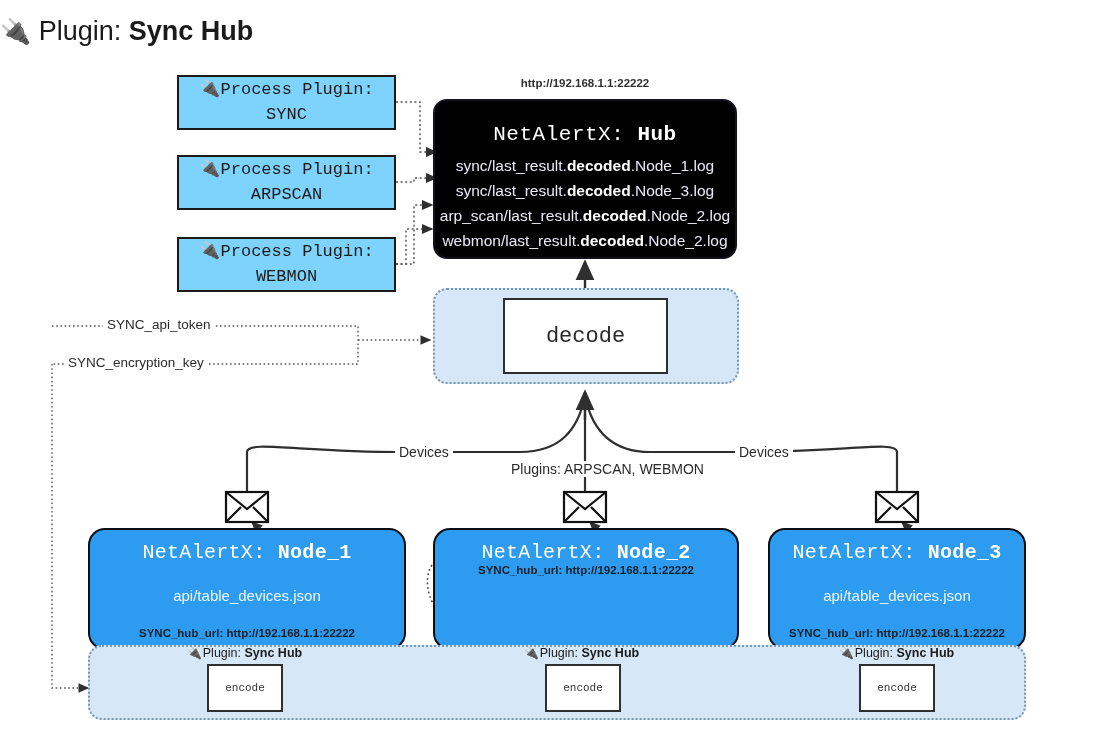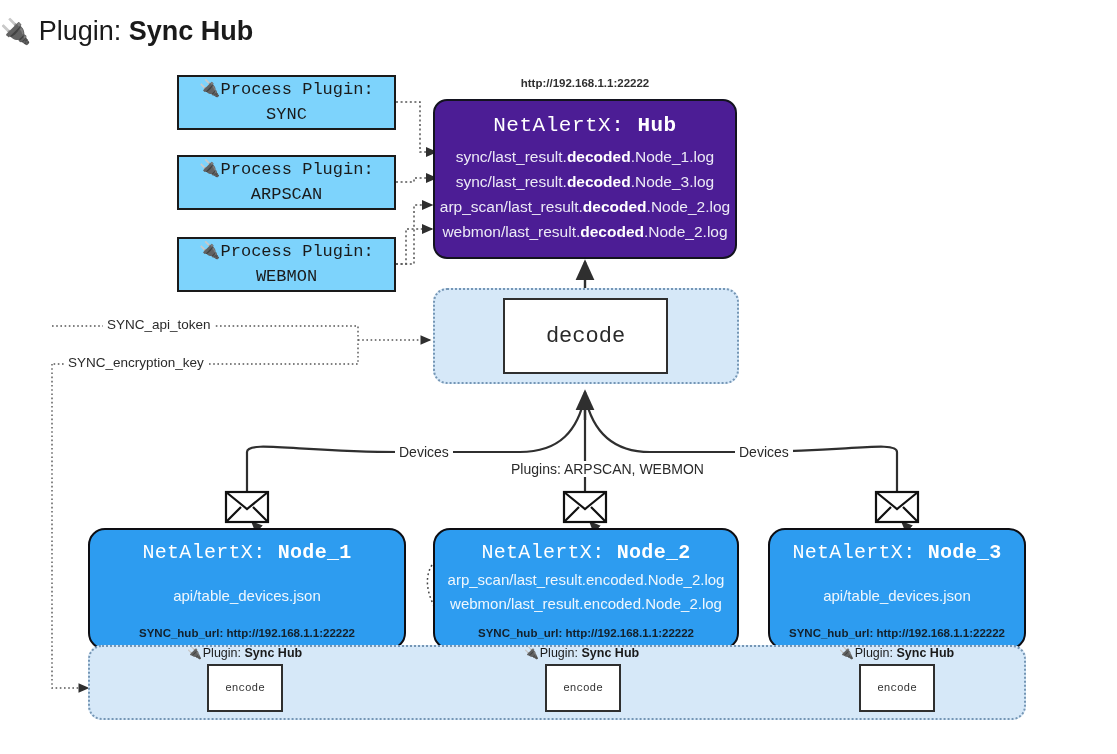--- a/index.html
+++ b/index.html
@@ -19,22 +19,22 @@
   .proc-box{border:2px solid #1a1a1a;background:#7dd3fc;
             font-family:"Liberation Mono","DejaVu Sans Mono",monospace;
             font-size:17px;line-height:1.45;text-align:center;
             display:flex;flex-direction:column;align-items:center;justify-content:center;
             color:#1a1a1a;}
   .proc-box .l1{white-space:nowrap;}
   .proc-box .l2{white-space:nowrap;}
 
   
   #hub-url{font-size:11.5px;font-weight:bold;color:#303030;text-align:center;}
-  #hub-box{background:#4c1d95;border:2.5px solid #13131f;border-radius:14px;
-           display:flex;flex-direction:column;align-items:center;padding-top:13px;}
+  #hub-box{background:#000000;border:2.5px solid #13131f;border-radius:14px;
+           display:flex;flex-direction:column;align-items:center;padding-top:22px;}
   #hub-box .hub-title{font-family:"Liberation Mono","DejaVu Sans Mono",monospace;
                       font-size:21px;color:#ffffff;letter-spacing:.5px;}
   #hub-box .hub-title b{font-weight:bold;}
   #hub-box .hub-line{font-size:15.5px;color:#eceaf6;line-height:1.62;white-space:nowrap;text-align:center;}
   #hub-box .hub-line b{font-weight:bold;color:#ffffff;}
   #hub-lines{margin-top:7px;display:flex;flex-direction:column;align-items:center;}
 
   
   .band{background:#d6e8f8;border:2px dotted #7596b5;border-radius:14px;}
   .white-box{background:#ffffff;border:2.5px solid #2f2f2f;}
@@ -187,24 +187,20 @@
       <div class="nline">api/table_devices.json</div>
     </div>
     <div class="nurl" style="margin-bottom:9px;">SYNC_hub_url: http://192.168.1.1:22222</div>
   </div>
 
   <div class="node netnode" style="left:433px;top:515px;width:306px;height:122px;">
     <div class="nt">
       <span>NetAlertX:</span>
       <b>Node_2</b>
     </div>
-    <div class="body" style="justify-content:flex-start;margin-top:4px;">
-      <div class="nline">arp_scan/last_result.encoded.Node_2.log</div>
-      <div class="nline">webmon/last_result.encoded.Node_2.log</div>
-    </div>
     <div class="nurl" style="margin-bottom:9px;">SYNC_hub_url: http://192.168.1.1:22222</div>
   </div>
 
   <div class="node netnode" style="left:768px;top:515px;width:258px;height:122px;">
     <div class="nt">
       <span>NetAlertX:</span>
       <b>Node_3</b>
     </div>
     <div class="body">
       <div class="nline">api/table_devices.json</div>

